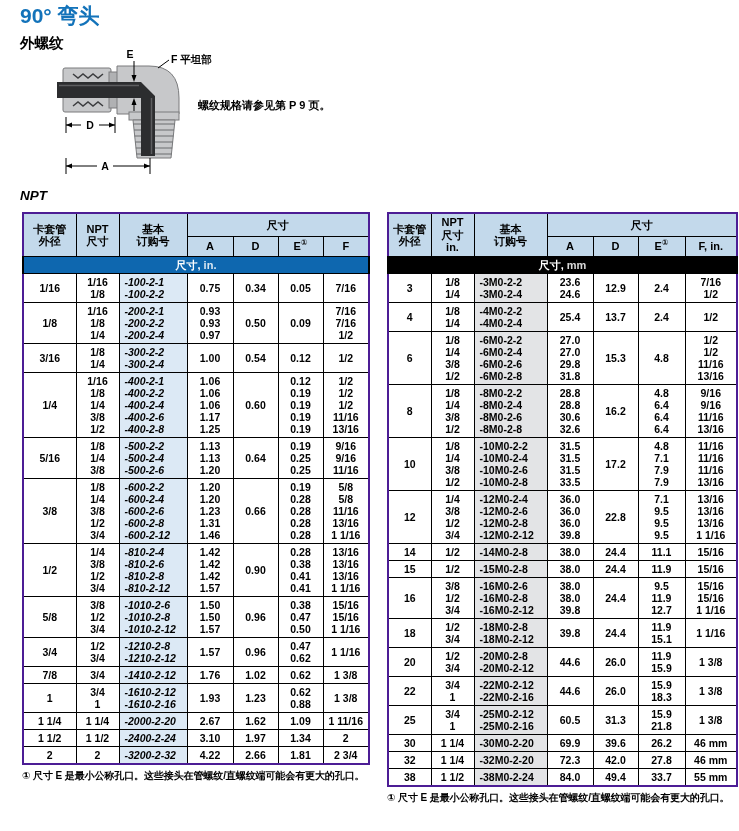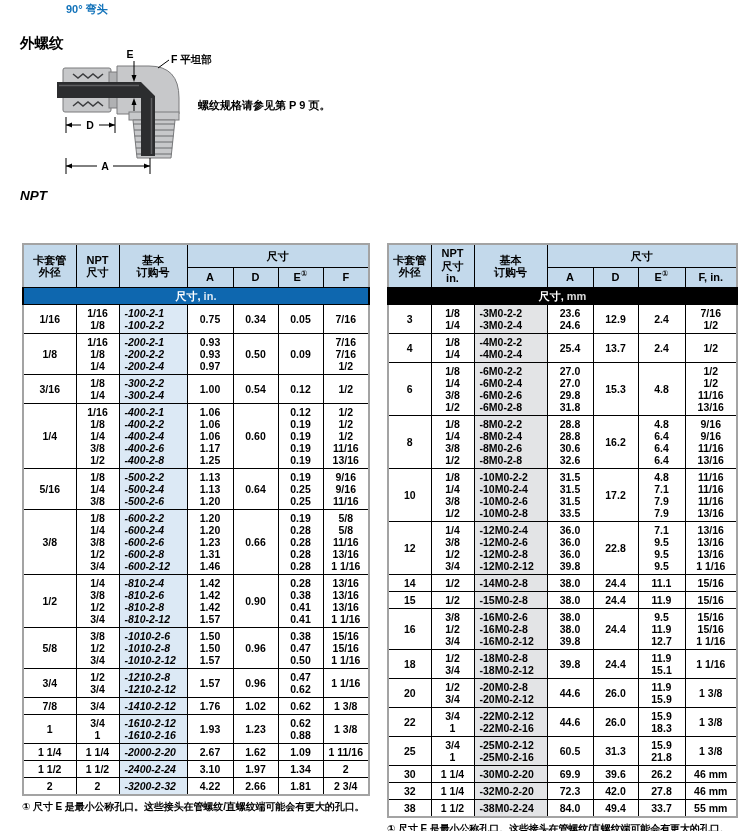--- a/index.html
+++ b/index.html
@@ -1,31 +1,31 @@
 <!DOCTYPE html>
 <html lang="zh" style="--accent: #1373ba; --band_inch: #0e67af; --band_metric: #000000; --header_bg: #c3d9eb; --order_inch: #dce9f5; --order_mm: #e3e4e6;"><head>
 <meta charset="utf-8">
 <style>
   html,body{margin:0;padding:0;}
   body{
     width:739px;height:831px;position:relative;background:#fff;
     font-family:"Liberation Sans","DejaVu Sans",sans-serif;color:#000;
     -webkit-font-smoothing:antialiased;
   }
-  .page-title{position:absolute;left:20px;top:2px;font-size:11px;font-weight:bold;color:var(--accent,#1373ba);margin-left:46px;}
+  .page-title{position:absolute;left:20px;top:2px;font-size:21px;font-weight:bold;color:var(--accent,#1373ba);}
   .page-subtitle{position:absolute;left:20px;top:34px;font-size:14.5px;font-weight:bold;}
   .diagram{position:absolute;left:55px;top:48px;width:180px;height:132px;}
   .thread-note{position:absolute;left:198px;top:98px;font-size:11px;font-weight:600;}
   .series-label{position:absolute;left:20px;top:188px;font-size:13.5px;font-weight:bold;font-style:italic;}
 
   .table-wrap{position:absolute;top:212px;}
   .table-wrap.inch{left:22px;width:346px;}
   .table-wrap.mm{left:387px;width:350px;}
 
-  table{border-collapse:collapse;table-layout:fixed;width:100%;border:2px solid #a3a3a3;margin-top:31px;}
+  table{border-collapse:collapse;table-layout:fixed;width:100%;border:2px solid #4c1d95;}
   th,td{border:1px solid #000;white-space:pre-line;vertical-align:middle;
         font-size:10.5px;font-weight:700;line-height:12px;padding:2px 2px;text-align:center;}
   thead th{background:var(--header_bg,#c3d9eb);font-size:11px;line-height:12.5px;}
   .group-row th{height:18px;}
   .sub-row th{height:15px;}
   .sub-row sup{font-size:8px;vertical-align:super;line-height:0;}
   tr.band td{border-left:2px solid #000;border-right:2px solid #000;height:14px;padding:1px 0;
              color:#fff;font-size:11px;line-height:13px;}
   .t-inch tr.band td{background:var(--band_inch,#0e67af);}
   .t-mm tr.band td{background:var(--band_metric,#000);}

